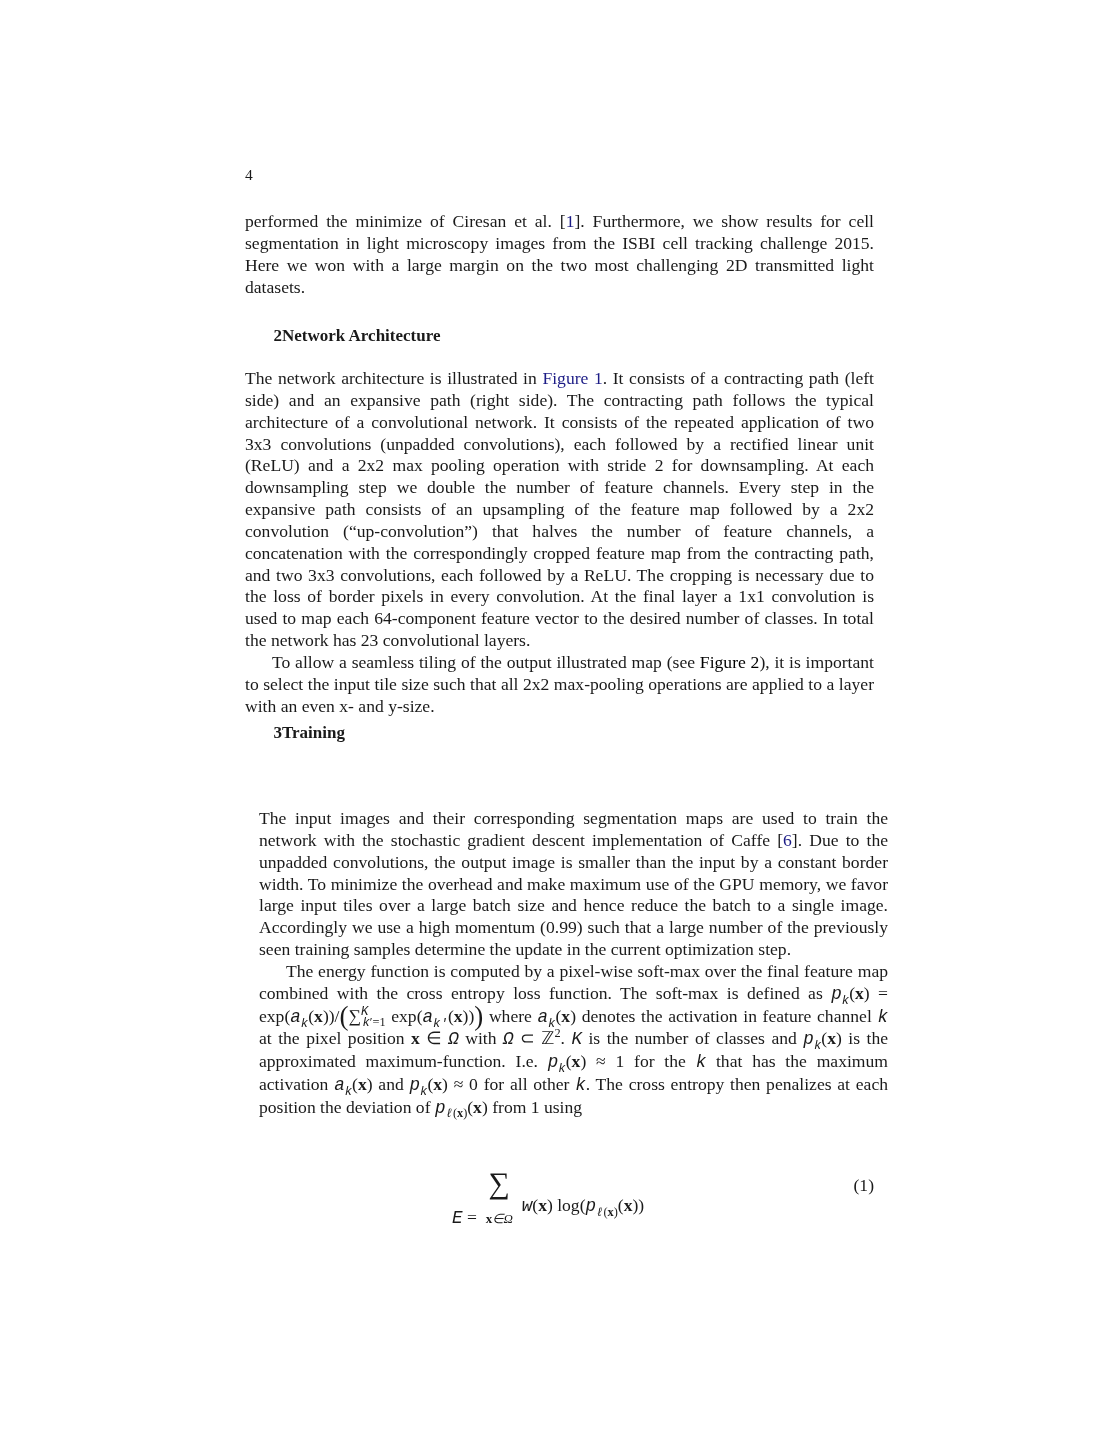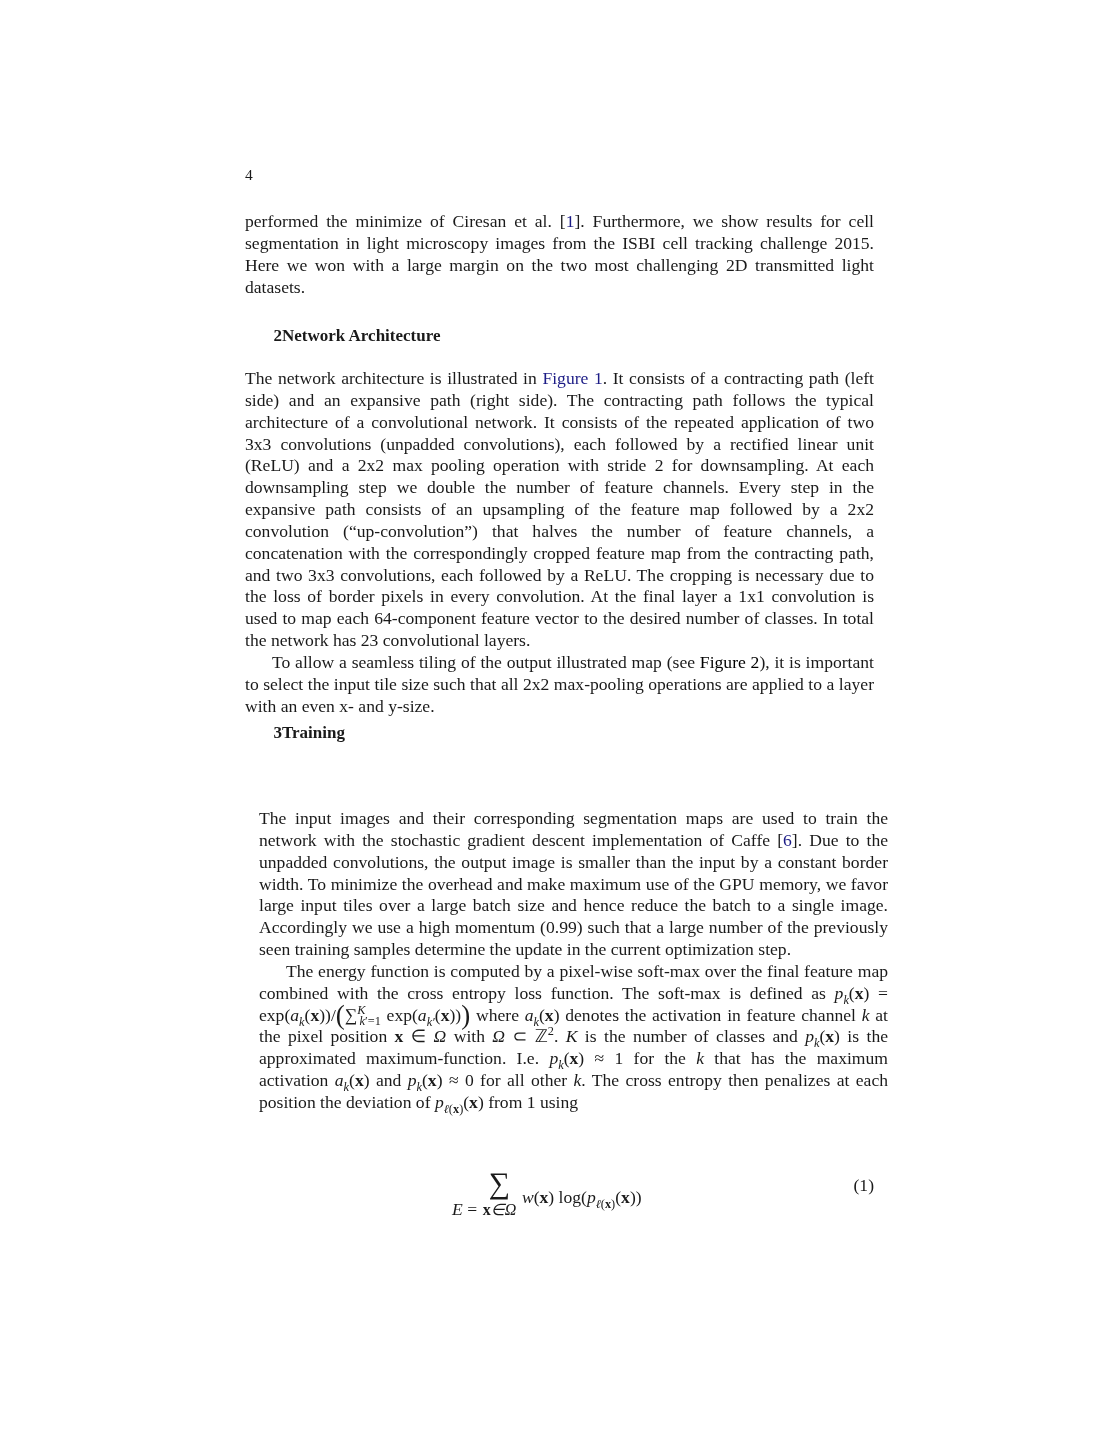--- a/index.html
+++ b/index.html
@@ -5,31 +5,31 @@
   html, body { margin: 0; padding: 0; background: #ffffff; }
   body { width: 1113px; height: 1440px; position: relative; overflow: hidden;
          font-family: "DejaVu Serif", "Liberation Serif", serif; color: #1a1a1a; }
   .pagenum { position: absolute; left: 245px; top: 166px; font-size: 15.5px; font-family: "Liberation Serif", serif; }
   .txt { font-family: "Liberation Serif", serif; font-size: 17.6px; line-height: 21.85px; text-align: justify; }
   p { margin: 0; }
   .indent { text-indent: 27px; }
   .h { position: absolute; font-family: "Liberation Serif", serif; font-weight: bold; font-size: 17px; text-align: right; }
   .h .num { display: inline-block; width: 37px; }
   .link { color: #1c1c86; }
-  i, .m { font-style: italic; }
+  i, .m { font-style: italic; font-family: Liberation Mono, monospace; }
   .bx { font-weight: bold; font-style: normal; }
   sub, sup { font-size: 70%; line-height: 0; }
   .bigparen { font-size: 27px; vertical-align: -3px; line-height: 0; font-style: normal; }
   .eqline { position: absolute; left: 245px; top: 1168px; width: 629px; height: 50px;
             font-family: "Liberation Serif", serif; font-size: 17.6px; }
   .eq-body { position: absolute; left: 207px; top: 0; white-space: nowrap; }
   .eq-num { position: absolute; right: 0; top: 7px; }
   .bigsum { display: inline-block; position: relative; width: 36px; text-align: center; }
   .bigsum .s { font-size: 30px; line-height: 30px; display: block; }
-  .bigsum .lim { font-size: 16px; display: block; margin-top: 2px; font-style: italic; }
+  .bigsum .lim { font-size: 13px; display: block; margin-top: 13px; font-style: italic; }
   .blk { position: absolute; left: 245px; width: 629px; }
 </style>
 </head>
 <body>
 
 <div class="pagenum">4</div>
 
 <div class="blk txt" style="top:211px;">
   <p><span>performed the minimize of Ciresan et al. [</span><a class="link" style="color: rgb(28, 28, 134);">1</a><span>]. Furthermore, we show results for cell segmentation in light microscopy images from the ISBI cell tracking challenge 2015. Here we won with a large margin on the two most challenging 2D transmitted light datasets.</span></p>
 </div>

